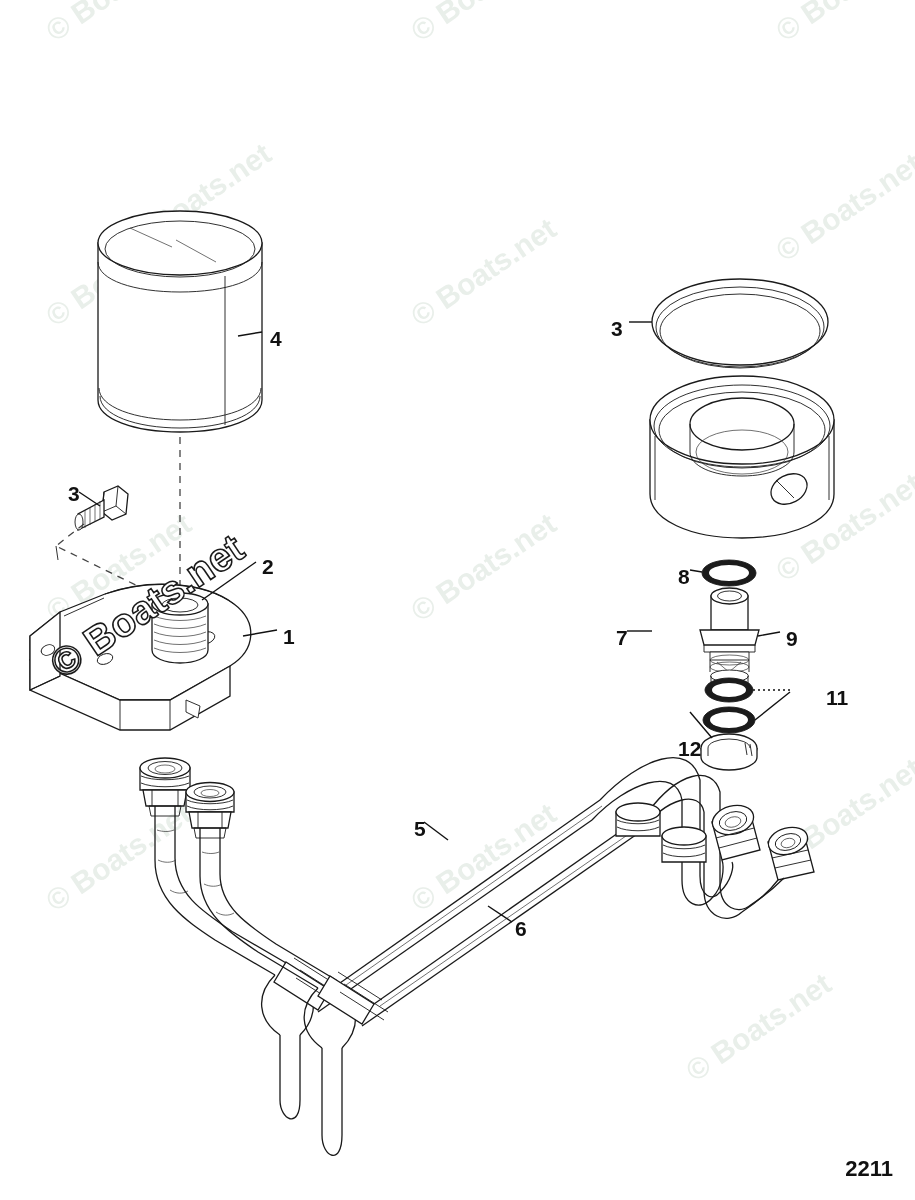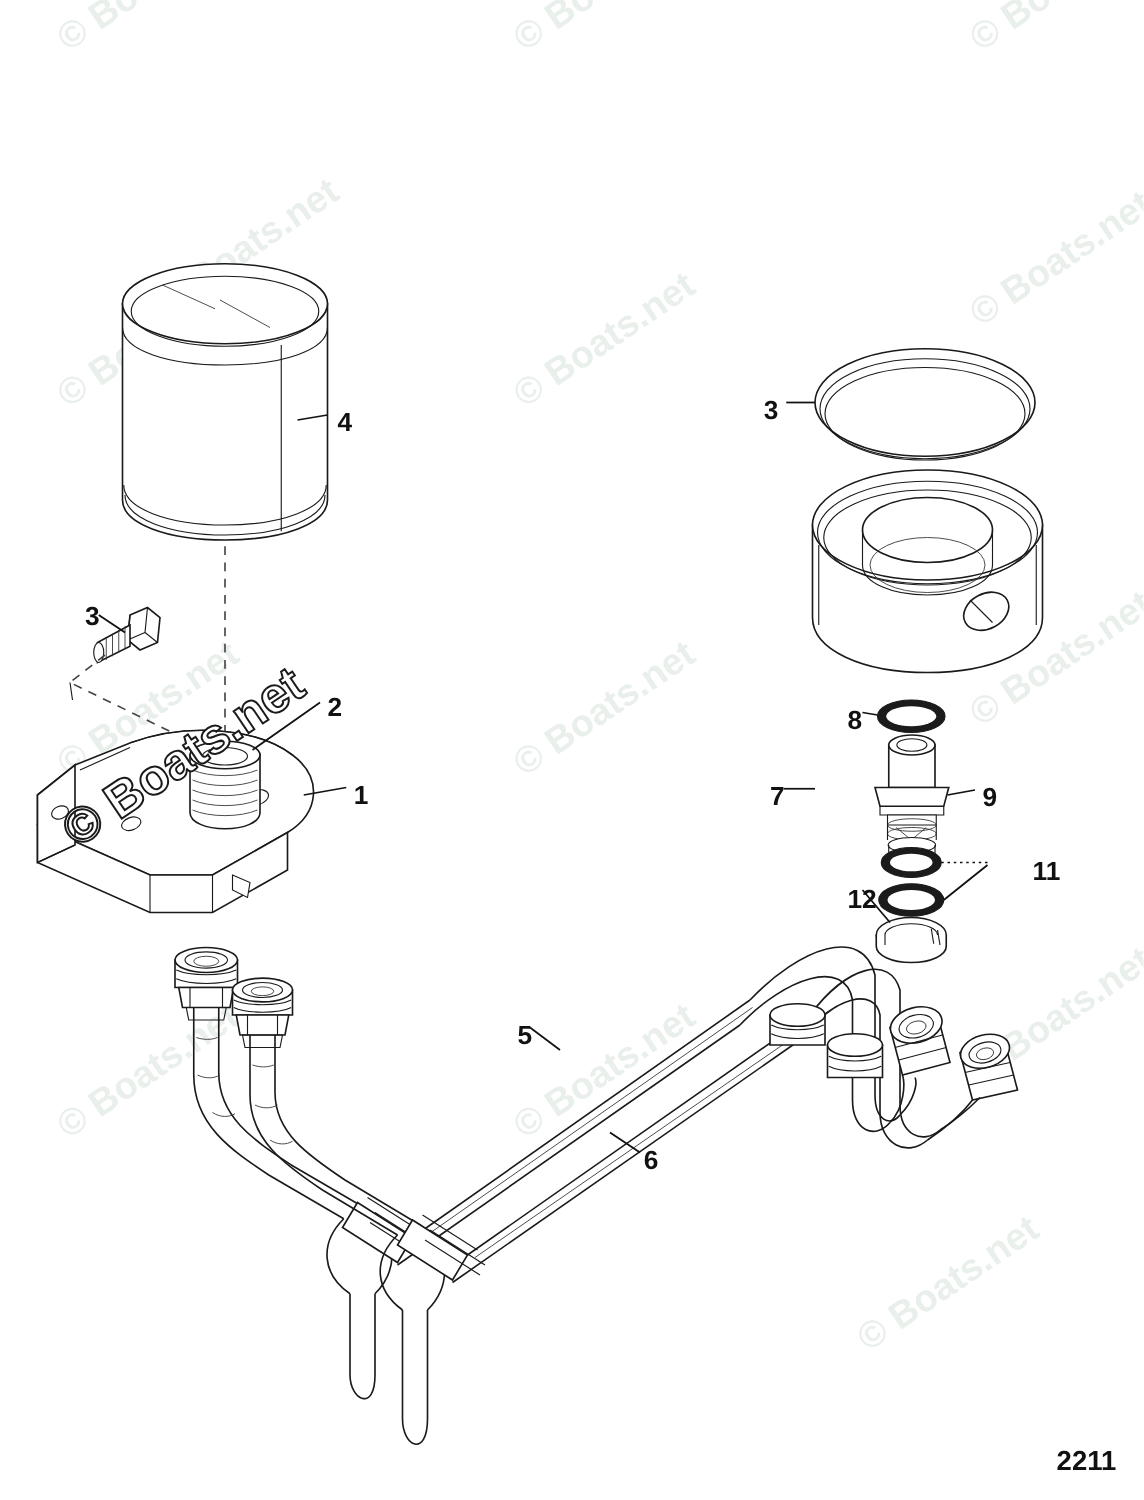--- a/index.html
+++ b/index.html
@@ -408,18 +408,18 @@
       <div class="callout" style="left: 262px; top: 556px;">2</div>
       <div class="callout" style="left: 68px; top: 483px;">3</div>
       <div class="callout" style="left: 270px; top: 328px;">4</div>
       <div class="callout" style="left: 414px; top: 818px;">5</div>
       <div class="callout" style="left: 515px; top: 918px;">6</div>
       <div class="callout" style="left: 616px; top: 627px;">7</div>
       <div class="callout" style="left: 678px; top: 566px;">8</div>
       <div class="callout" style="left: 786px; top: 628px;">9</div>
       <div class="callout" style="left: 611px; top: 318px;">3</div>
       <div class="callout" style="left: 826px; top: 687px;">11</div>
-      <div class="callout" style="left: 678px; top: 709px;">12</div>
+      <div class="callout" style="left: 678px; top: 738px;">12</div>
     </div>
 
   <div id="page-number">2211</div>
 
 </div>
 
 </body></html>

